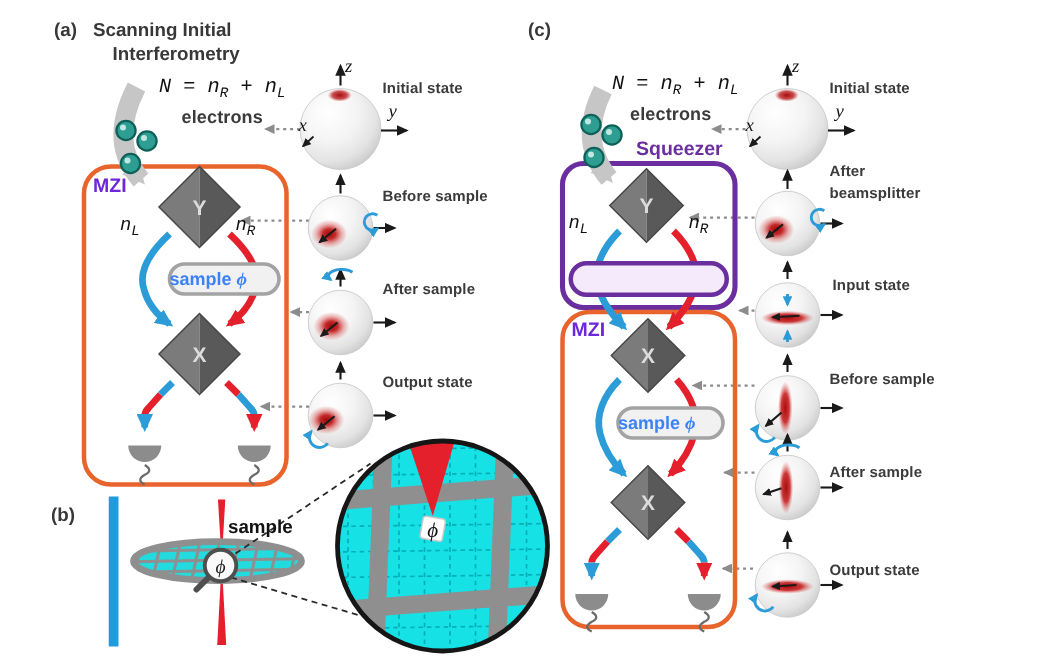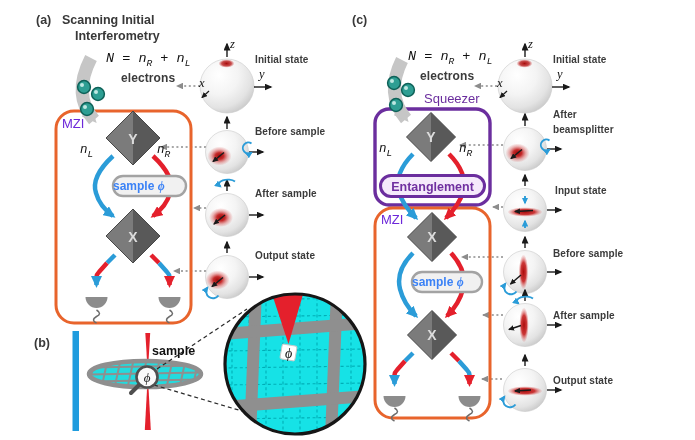--- a/index.html
+++ b/index.html
@@ -8,21 +8,21 @@
     font-family:"Liberation Sans",sans-serif;overflow:hidden;margin:0 auto}
   #art{position:absolute;left:0;top:0}
   .ttl{position:absolute;font-size:12.5px;font-weight:700;color:#383838;white-space:nowrap}
   .lbl{position:absolute;font-size:10px;font-weight:600;color:#3b3b3b;white-space:nowrap;letter-spacing:.1px}
   .math{position:absolute;font-family:Liberation Mono, monospace;font-style:italic;
     font-size:13.5px;color:#111;white-space:nowrap}
   .math sub{font-size:9.5px}
   .small-math{font-size:12.5px}
   .orange{color:#6d28d9}
   .purple{color:#7030A0}
-  .boxtag{position:absolute;font-size:13px;font-weight:400;white-space:nowrap}
+  .boxtag{position:absolute;font-size:13px;font-weight:700;white-space:nowrap}
   .pilltxt{position:absolute;text-align:left;font-size:12px;font-weight:700;color:#3b82f6;white-space:nowrap}
   .pilltxt .phi,.ax{font-family:"Liberation Serif",serif;font-style:italic}
   .ax{position:absolute;font-size:12.5px;color:#111;white-space:nowrap}
   .ent{font-size:12.5px;font-weight:700;color:#7030A0;text-align:center;position:absolute}
 </style>
 </head>
 <body>
 
 <div id="canvas">
 
@@ -373,21 +373,20 @@
 <div class="ttl" style="left:152px;top:344px;color:#111">sample</div>
 
 <div class="ttl" style="left:352px;top:13px">(c)</div>
 
 <div class="math" style="left:408px;top:49px"><span>N = n</span><sub>R</sub><span> + n</span><sub>L</sub></div>
 <div class="lbl" style="left:420px;top:69px;font-size:12px">electrons</div>
 
 <div class="boxtag purple" style="left:424px;top:91px;color:#6B2E9E">Squeezer</div>
 <div class="math small-math" style="left:379px;top:142px"><span>n</span><sub>L</sub></div>
 <div class="math small-math" style="left:459px;top:142px"><span>n</span><sub>R</sub></div>
-<div class="ent" style="left:380px;top:180px;width:105px">Entanglement</div>
 <div class="boxtag orange" style="left:381px;top:212px">MZI</div>
 <div class="pilltxt" style="left:412px;top:274.5px;width:70px"><span>sample </span><span class="phi">ϕ</span></div>
 
 <div class="lbl" style="left:553px;top:54px">Initial state</div>
 <div class="lbl" style="left:553px;top:109px">After</div>
 <div class="lbl" style="left:553px;top:124px">beamsplitter</div>
 <div class="lbl" style="left:555px;top:185px">Input state</div>
 <div class="lbl" style="left:553px;top:248px">Before sample</div>
 <div class="lbl" style="left:553px;top:310px">After sample</div>
 <div class="lbl" style="left:553px;top:375px">Output state</div>

